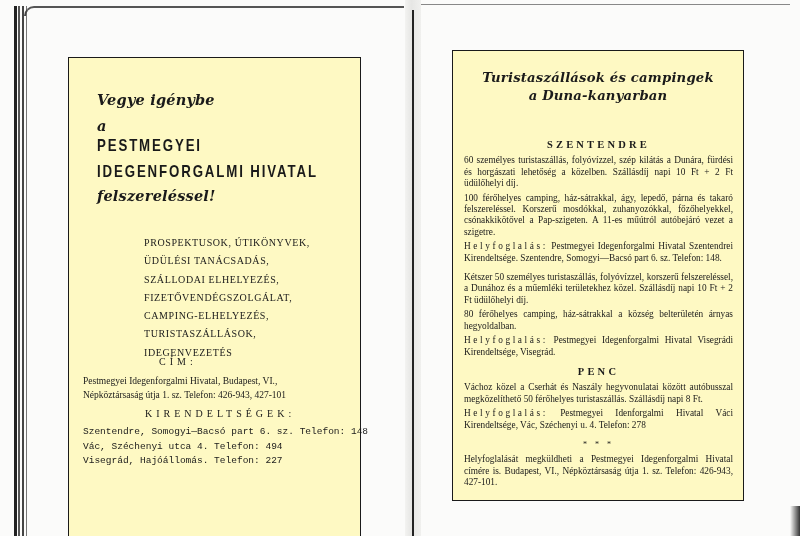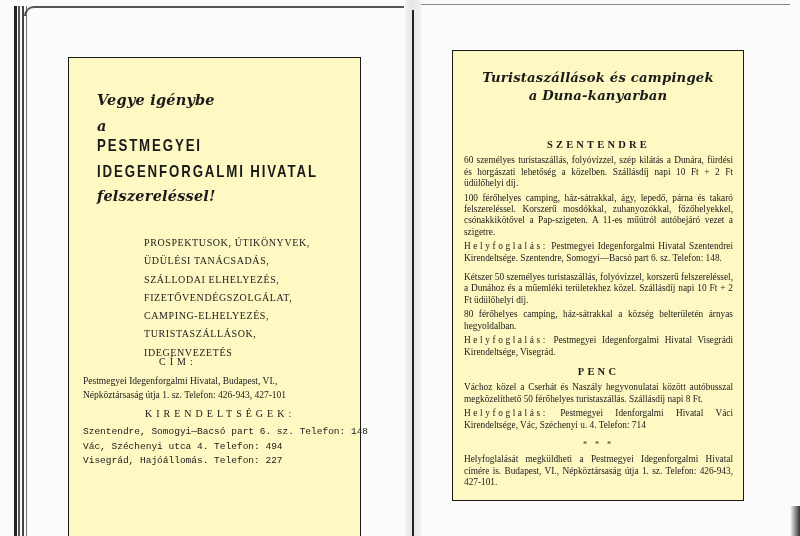--- a/index.html
+++ b/index.html
@@ -115,18 +115,18 @@
 
     <div>
       <p class="r-para">Kétszer 50 személyes turistaszállás, folyóvízzel, korszerű felszereléssel, a Dunához és a műemléki területekhez közel. Szállásdíj napi 10 Ft + 2 Ft üdülőhelyi díj.</p>
       <p class="r-para">80 férőhelyes camping, ház-sátrakkal a község belterületén árnyas hegyoldalban.</p>
       <p class="r-book"><span class="label">Helyfoglalás:</span> <span>Pestmegyei Idegenforgalmi Hivatal Visegrádi Kirendeltsége, Visegrád.</span></p>
     </div>
 
     <div>
       <div class="r-head">PENC</div>
       <p class="r-para">Váchoz közel a Cserhát és Naszály hegyvonulatai között autóbusszal megközelíthető 50 férőhelyes turistaszállás. Szállásdíj napi 8 Ft.</p>
-      <p class="r-book"><span class="label">Helyfoglalás:</span> <span>Pestmegyei Idenforgalmi Hivatal Váci Kirendeltsége, Vác, Széchenyi u. 4. Telefon: 714</span></p>
+      <p class="r-book"><span class="label">Helyfoglalás:</span> <span>Pestmegyei Idenforgalmi Hivatal Váci Kirendeltsége, Vác, Széchenyi u. 4. Telefon: 278</span></p>
     </div>
     <div class="r-stars">* * *</div>
     <p class="r-final">Helyfoglalását megküldheti a Pestmegyei Idegenforgalmi Hivatal címére is. Budapest, VI., Népköztársaság útja 1. sz. Telefon: 426-943, 427-101.</p>
   </div>
 </div>
 
 </body></html>

